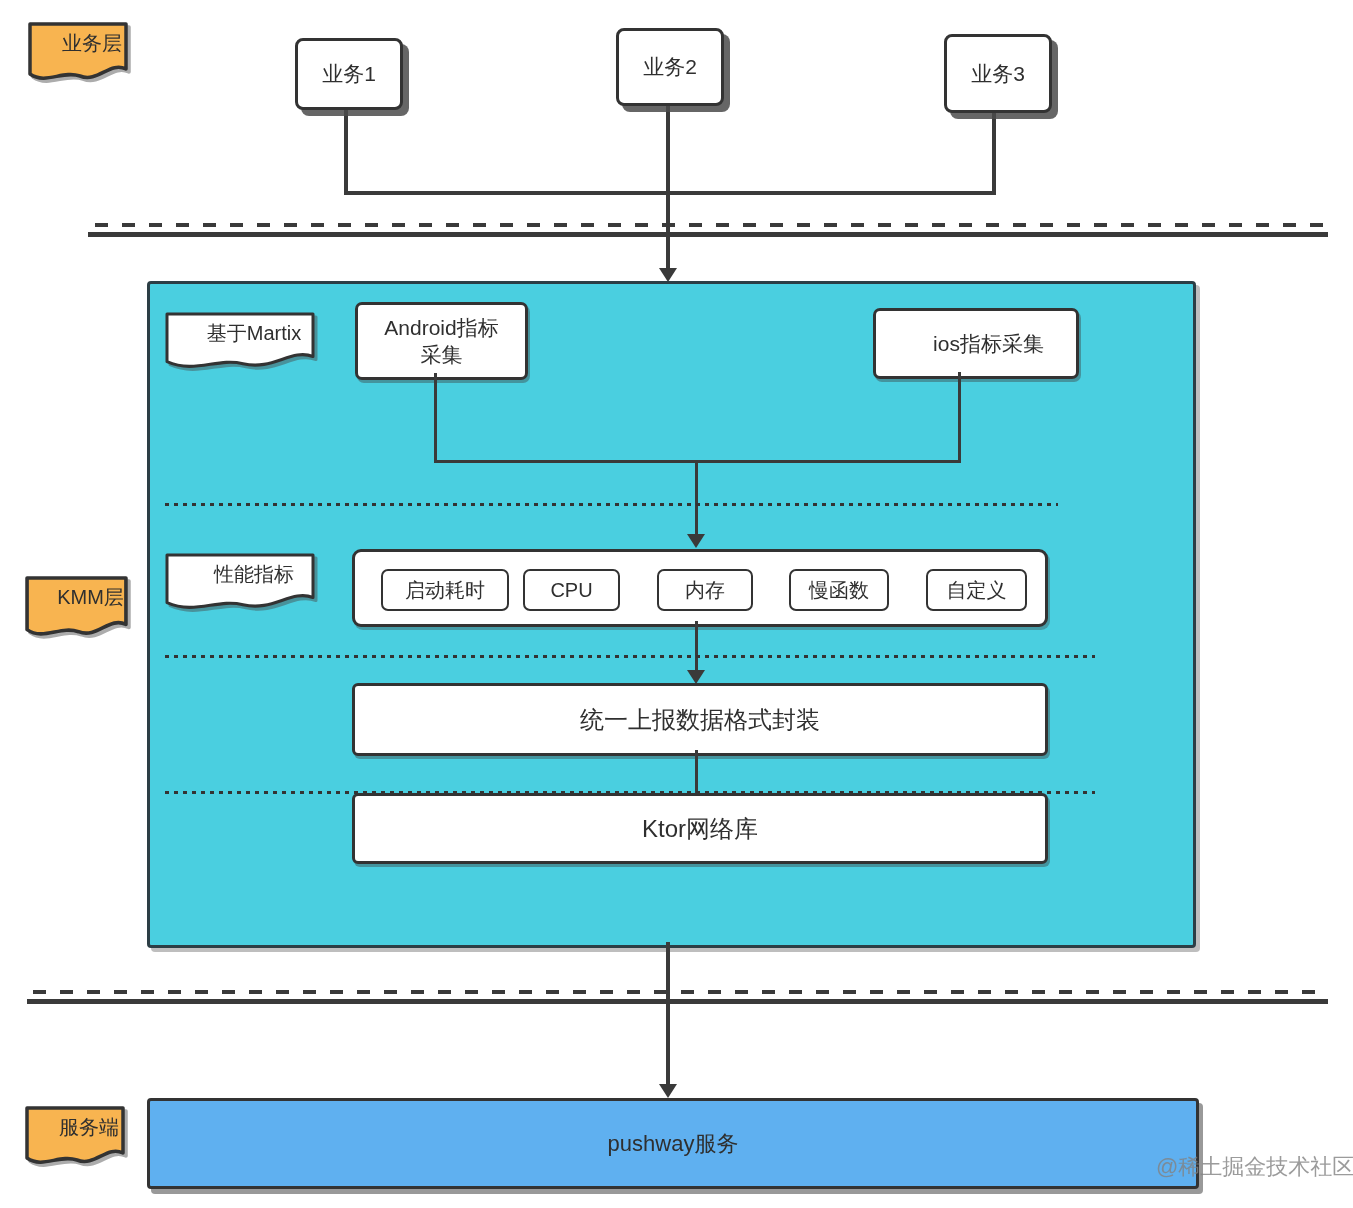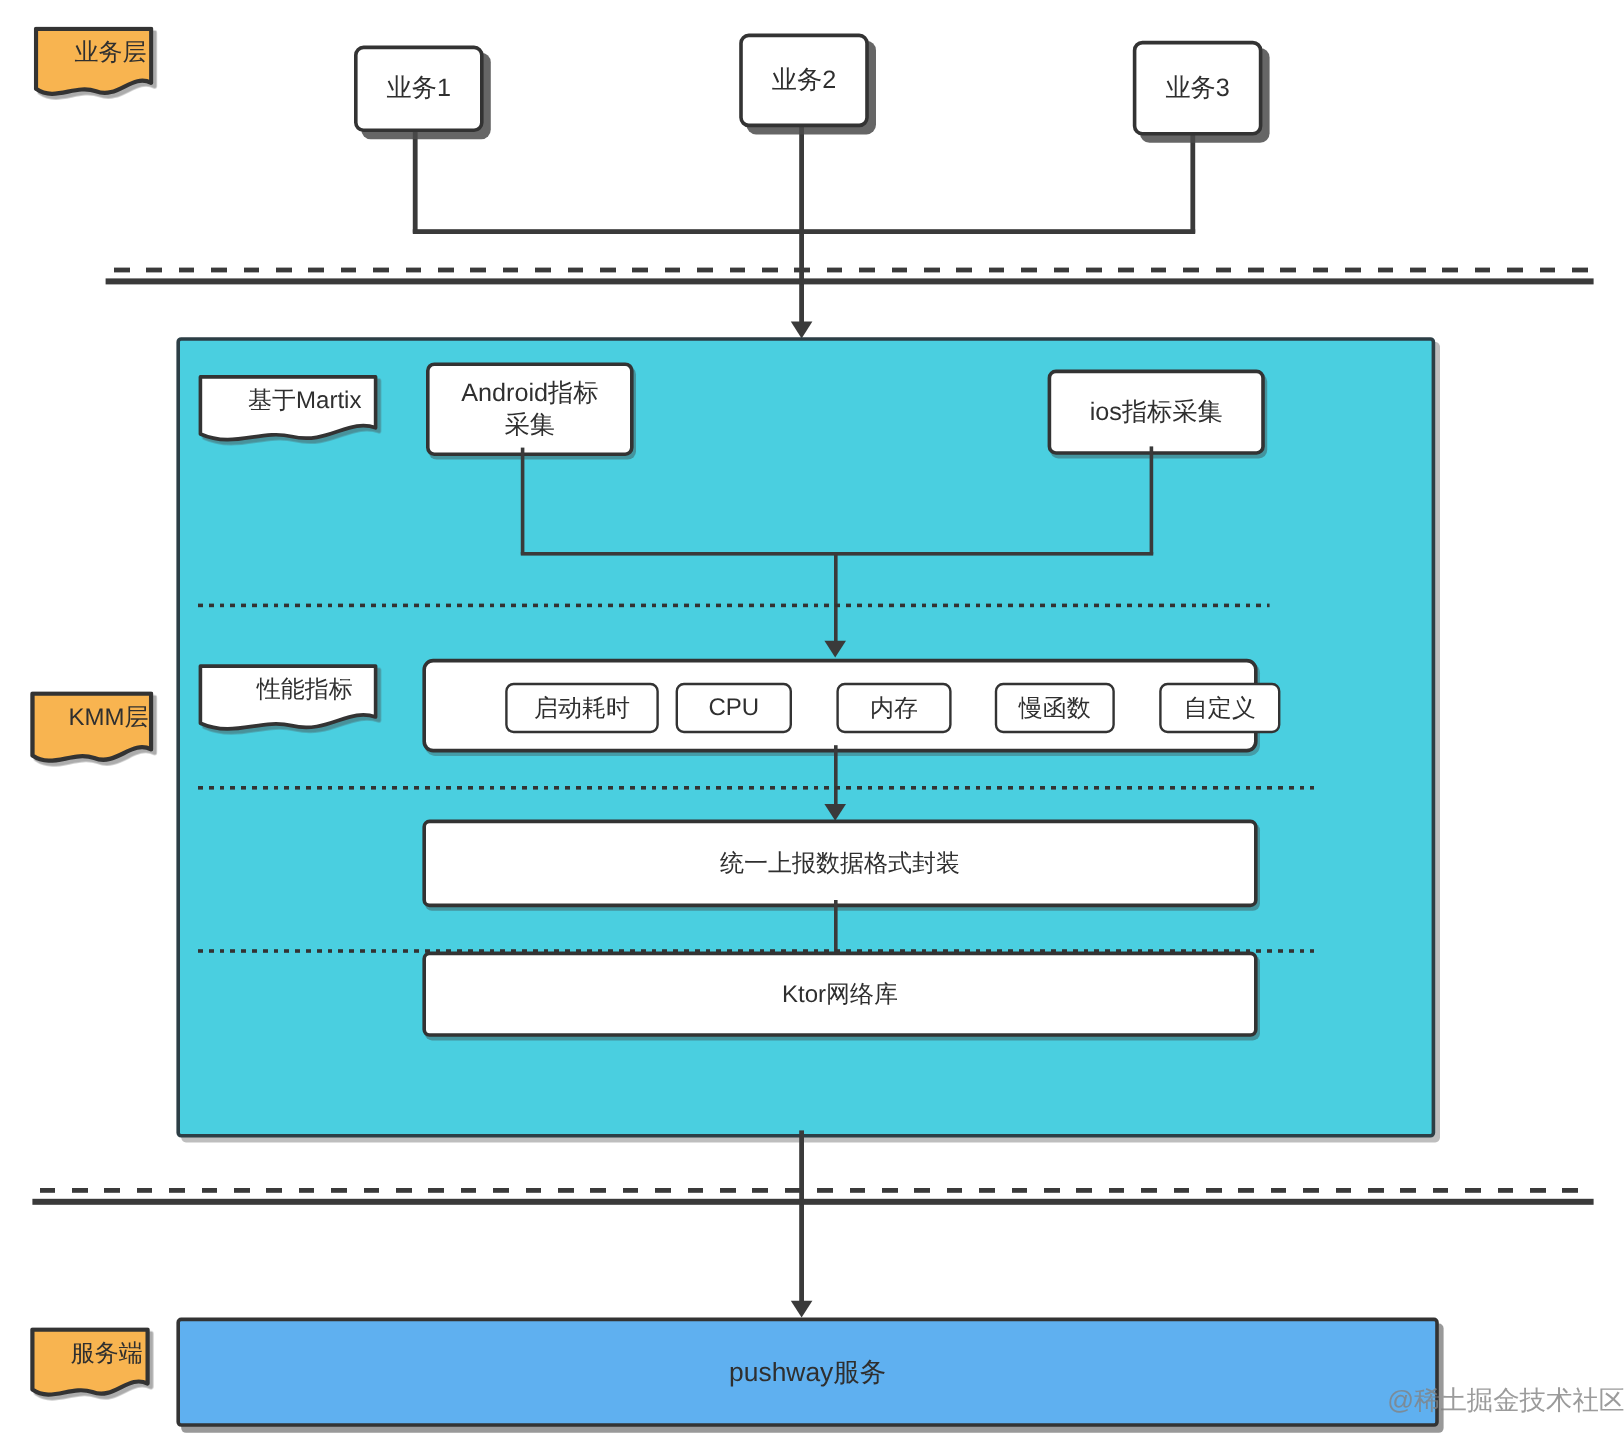--- a/index.html
+++ b/index.html
@@ -29,24 +29,24 @@
   
   #pushway-box{position:absolute;left:147px;top:1098px;width:1046px;height:85px;
     background:#5fb0f0;border:3px solid #333;border-radius:4px;
     display:flex;align-items:center;justify-content:center;font-size:22px;
     box-shadow:4px 5px 0 rgba(70,70,70,.55);}
   
   #metrics-box{position:absolute;left:352px;top:549px;width:690px;height:72px;
     background:#fff;border:3px solid #333;border-radius:9px;
     box-shadow:2px 3px 0 rgba(60,60,60,.35);}
   .chip{position:absolute;top:17px;height:38px;background:#fff;border:2.5px solid #333;
-    border-radius:7px;display:flex;align-items:center;justify-content:center;font-size:20px;margin-left:40px;}
+    border-radius:7px;display:flex;align-items:center;justify-content:center;font-size:20px;}
   
   .bar{position:absolute;left:352px;width:690px;background:#fff;border:3px solid #333;
-    border-radius:6px;display:flex;align-items:center;justify-content:center;font-size:20px;
+    border-radius:6px;display:flex;align-items:center;justify-content:center;font-size:24px;
     box-shadow:2px 3px 0 rgba(60,60,60,.4);}
   
   .doc{position:absolute;filter:drop-shadow(3px 3px 0 rgba(70,70,70,.45));}
   .doc svg{position:absolute;left:0;top:0;width:100%;height:100%;}
   .doc .doc-text{position:absolute;left:0;right:0;top:8px;text-align:center;
     font-size:20px;padding-left:28px;}
   .doc-orange path{fill:#f8b450;stroke:#333;stroke-width:3.5;stroke-linejoin:round;}
   .doc-white path{fill:#ffffff;stroke:#333;stroke-width:3;stroke-linejoin:round;}
   
   #watermark{position:absolute;left:1156px;top:1152px;font-size:22px;
@@ -98,21 +98,21 @@
     </svg>
     <span class="doc-text">基于Martix</span>
   </div>
 
   <div class="node soft" style="left:355px;top:302px;width:167px;height:72px;">
     <span>
       <span style="display:block">Android指标</span>
       <span style="display:block">采集</span>
     </span>
   </div>
-  <div class="node soft" style="left:873px;top:308px;width:175px;height:65px;">
+  <div class="node soft" style="left:873px;top:308px;width:175px;height:65px;padding-left:25px;">
     <span>ios指标采集</span>
   </div>
 
   <div class="line" style="left:434px;top:373px;width:3px;height:89px;"></div>
   <div class="line" style="left:958px;top:372px;width:3px;height:90px;"></div>
   <div class="line" style="left:434px;top:460px;width:527px;height:3px;"></div>
   <div class="line" style="left:695px;top:460px;width:3px;height:76px;"></div>
   <div class="arrow-down" style="left:687px;top:534px;"></div>
 
   <div class="dotted" style="left:165px;top:503px;width:893px;"></div>

